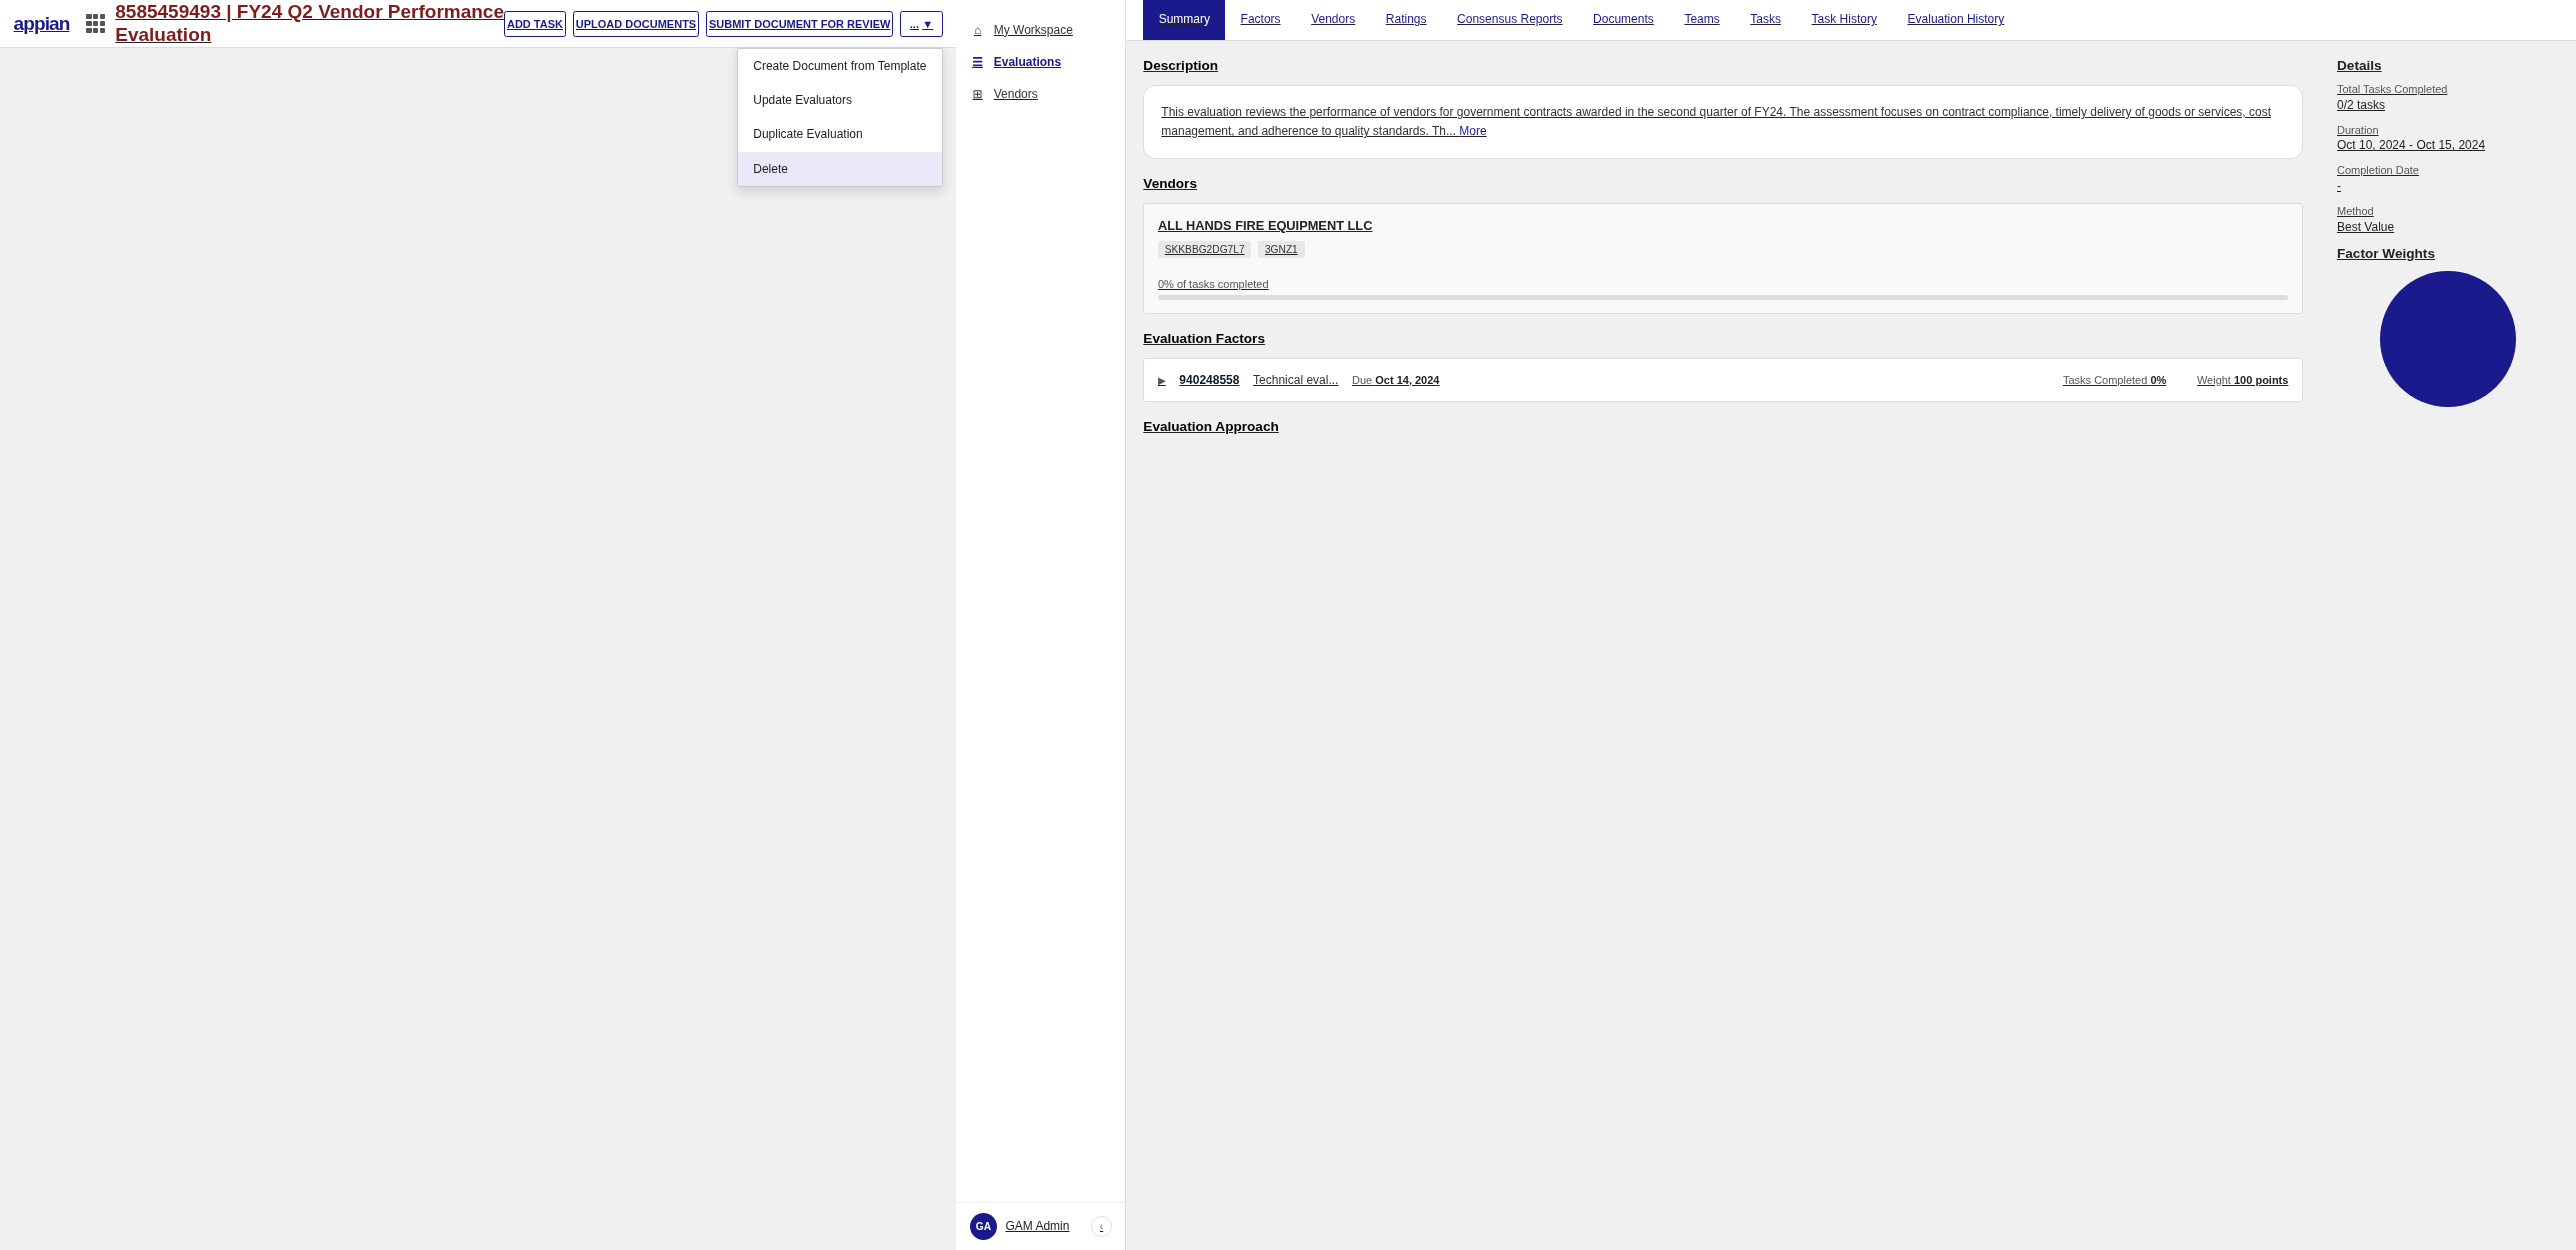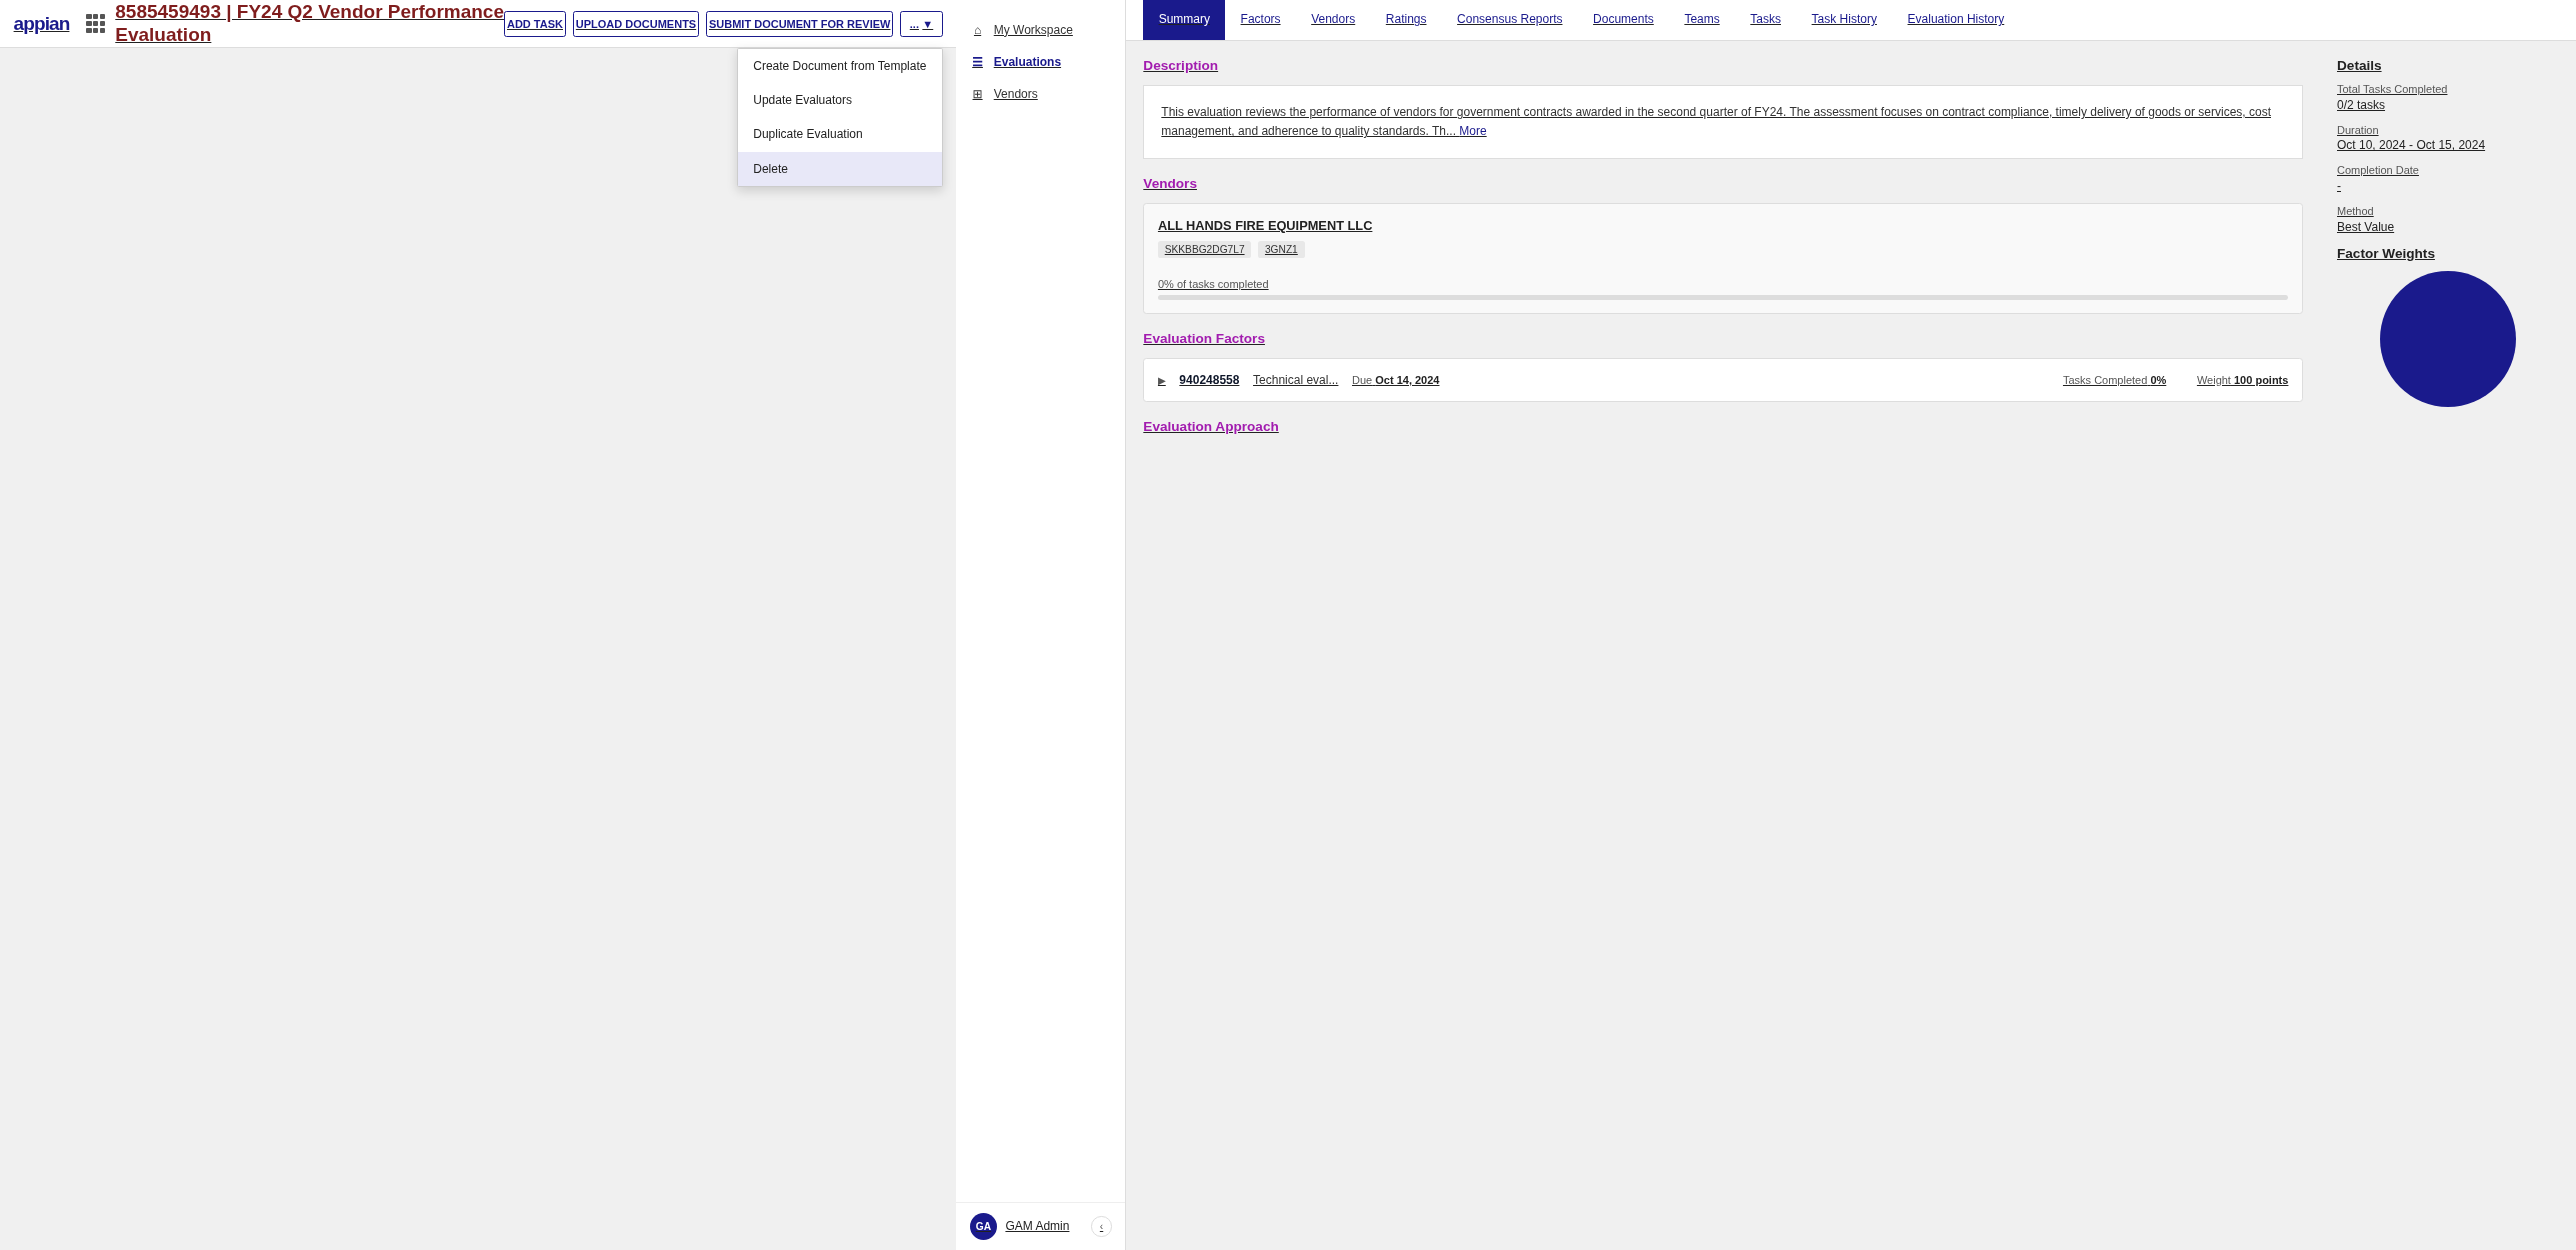--- a/index.html
+++ b/index.html
@@ -41,22 +41,22 @@
     .tabs-bar { background: #fff; border-bottom: 0.9px solid #ddd; padding: 0 17px; display: flex; align-items: center; gap: 0; }
     .tab { padding: 12px 15.3px; font-size: 12px; cursor: pointer; color: #1a1a8c; border-bottom: 2.6px solid transparent; font-weight: 500; }
     .tab.active { border-bottom: 2.6px solid #1a1a8c; background: #1a1a8c; color: #fff; margin-bottom: 0; }
 
     
     .main-content { display: flex; gap: 0; flex: 1; }
     .left-panel { flex: 1; padding: 17px; display: flex; flex-direction: column; gap: 17px; }
     .right-panel { width: 256px; padding: 17px; background: #f0f0f0; flex-shrink: 0; }
 
     
-    .card { background: #fff; border: 0.9px solid #ddd; border-radius: 0; padding: 17px; }
-    .section-title { font-size: 13.6px; font-weight: bold; color: #a21caf; margin-bottom: 12px; }
+    .card { background: #fff; border: 0.9px solid #ddd; border-radius: 12px; padding: 17px; }
+    .section-title { font-size: 13.6px; font-weight: bold; color: #000000; margin-bottom: 12px; }
     .description-text { font-size: 12px; color: #333; line-height: 1.6; }
     .more-link { color: #1a1a8c; cursor: pointer; font-weight: 500; }
 
     
     .vendor-card { border: 0.9px solid #ddd; border-radius: 3.4px; padding: 13.6px; background: #f9f9f9; }
     .vendor-name { font-weight: bold; font-size: 12.8px; color: #222; margin-bottom: 8.5px; }
     .vendor-tags { display: flex; gap: 6.8px; margin-bottom: 20px; }
     .vendor-tag { background: #e8e8e8; border-radius: 2.6px; padding: 2.6px 6.8px; font-size: 10.2px; color: #333; font-weight: 500; }
     .progress-label { font-size: 11px; color: #555; margin-bottom: 5.1px; }
     .progress-bar-bg { height: 5.1px; background: #ddd; border-radius: 2.6px; }

